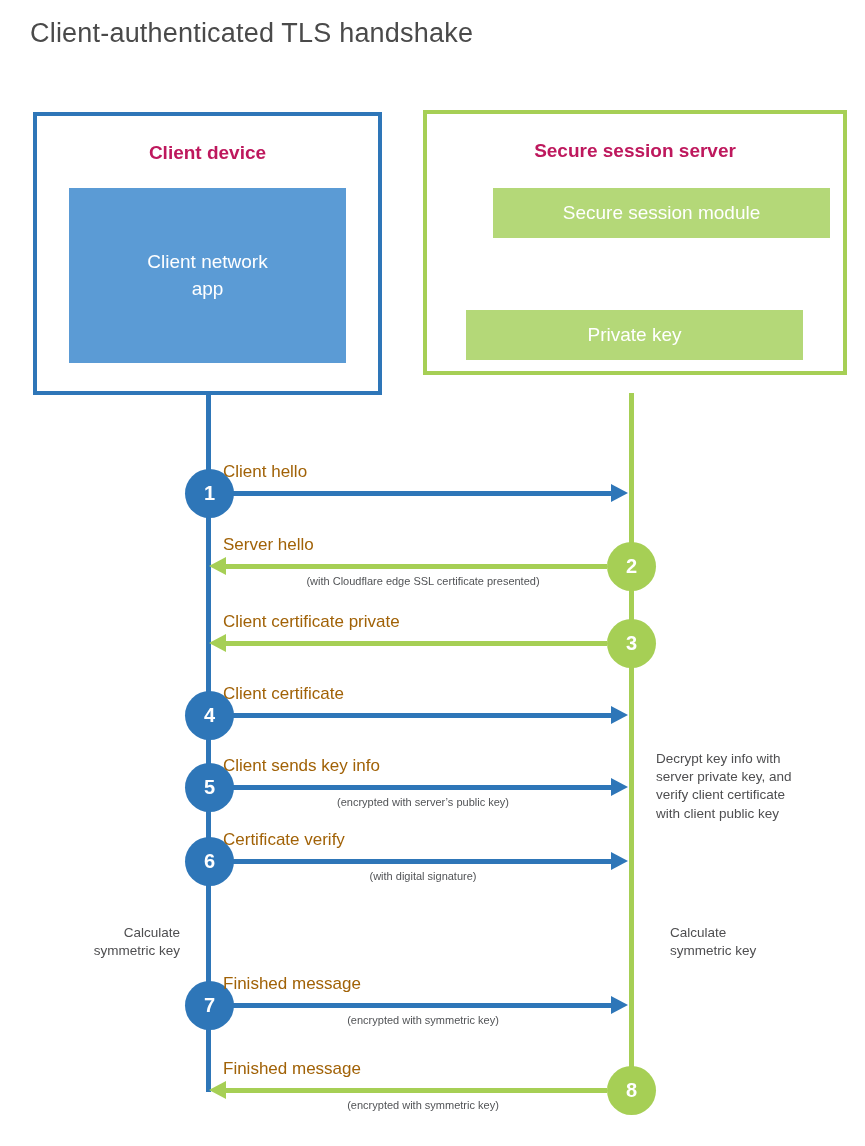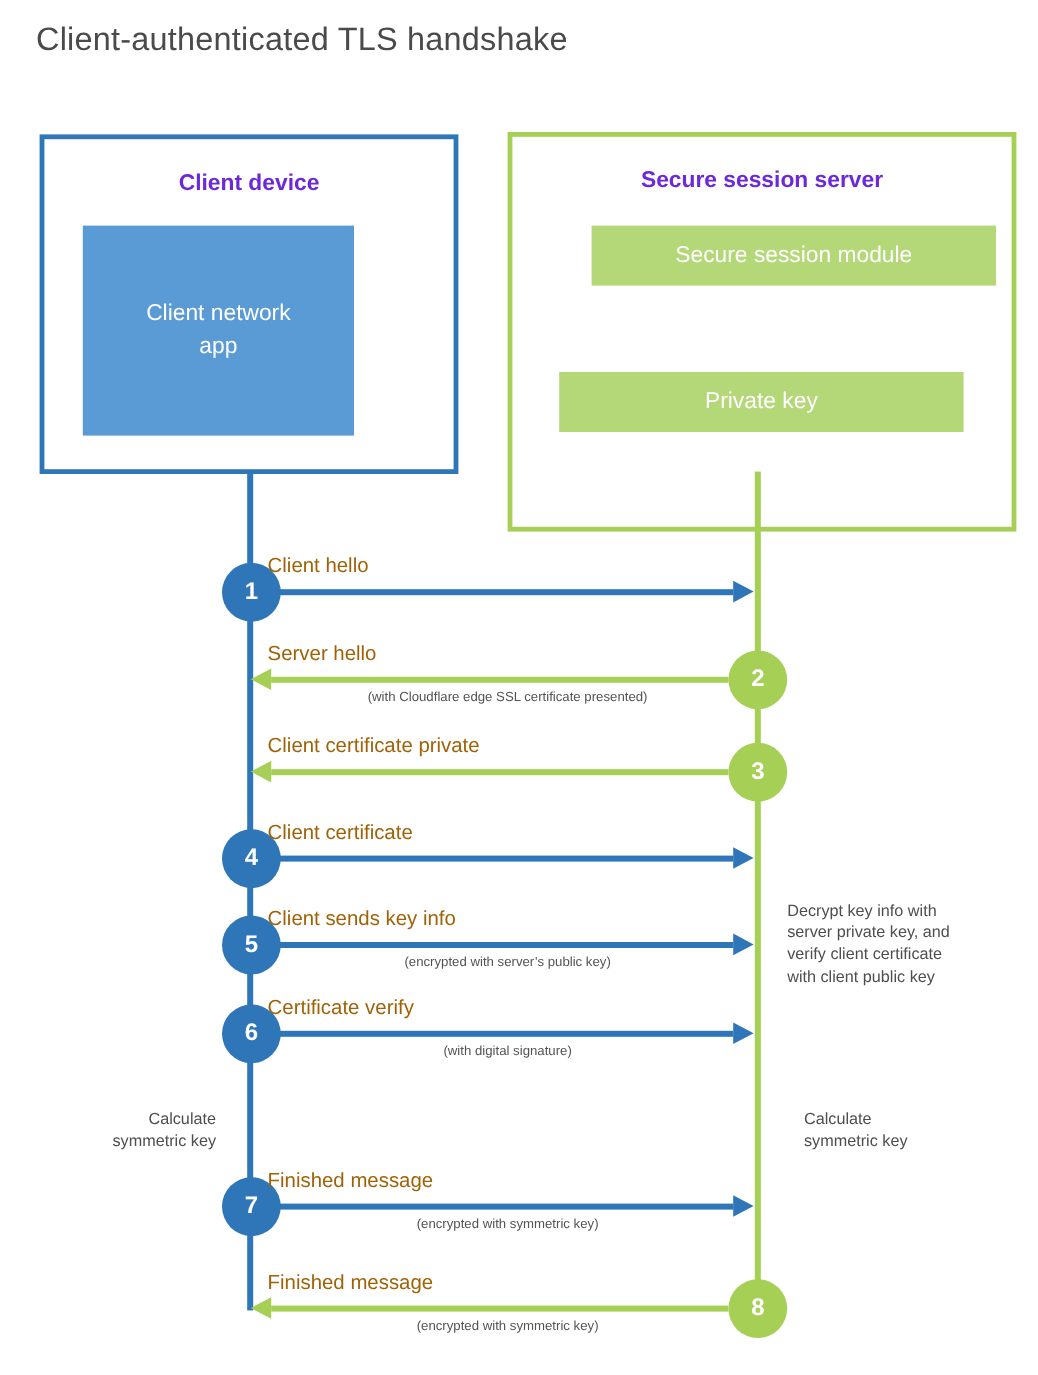--- a/index.html
+++ b/index.html
@@ -12,27 +12,27 @@
   }
   .abs{position:absolute;}
   
   #diagram-title{
     left:30px;top:18px;width:700px;
     font-size:27px;font-weight:300;color:#4a4a4a;letter-spacing:.2px;
   }
   
   .actor-box{box-sizing:border-box;border-width:4px;border-style:solid;background:#fff;}
   #client-box{left:33px;top:112px;width:349px;height:283px;border-color:var(--blue);}
-  #server-box{left:423px;top:110px;width:424px;height:333px;border-color:var(--green);}
+  #server-box{left:423px;top:110px;width:424px;height:265px;border-color:var(--green);}
   .actor-title{
     position:absolute;left:0;top:26px;width:100%;
-    text-align:center;font-size:19px;font-weight:bold;color:#6d28d9;
+    text-align:center;font-size:19px;font-weight:bold;color:#be185d;
   }
   #client-app-box{
-    position:absolute;left:32px;top:72px;width:226px;height:175px;
+    position:absolute;left:32px;top:72px;width:277px;height:175px;
     background:var(--blueFill);
     display:flex;align-items:center;justify-content:center;
     color:#fff;font-size:19px;text-align:center;white-space:pre-line;line-height:1.4;
   }
   .server-bar{
     position:absolute;left:39px;width:337px;height:50px;
     background:var(--greenFill);
     display:flex;align-items:center;justify-content:center;
     color:#fff;font-size:19px;
   }

